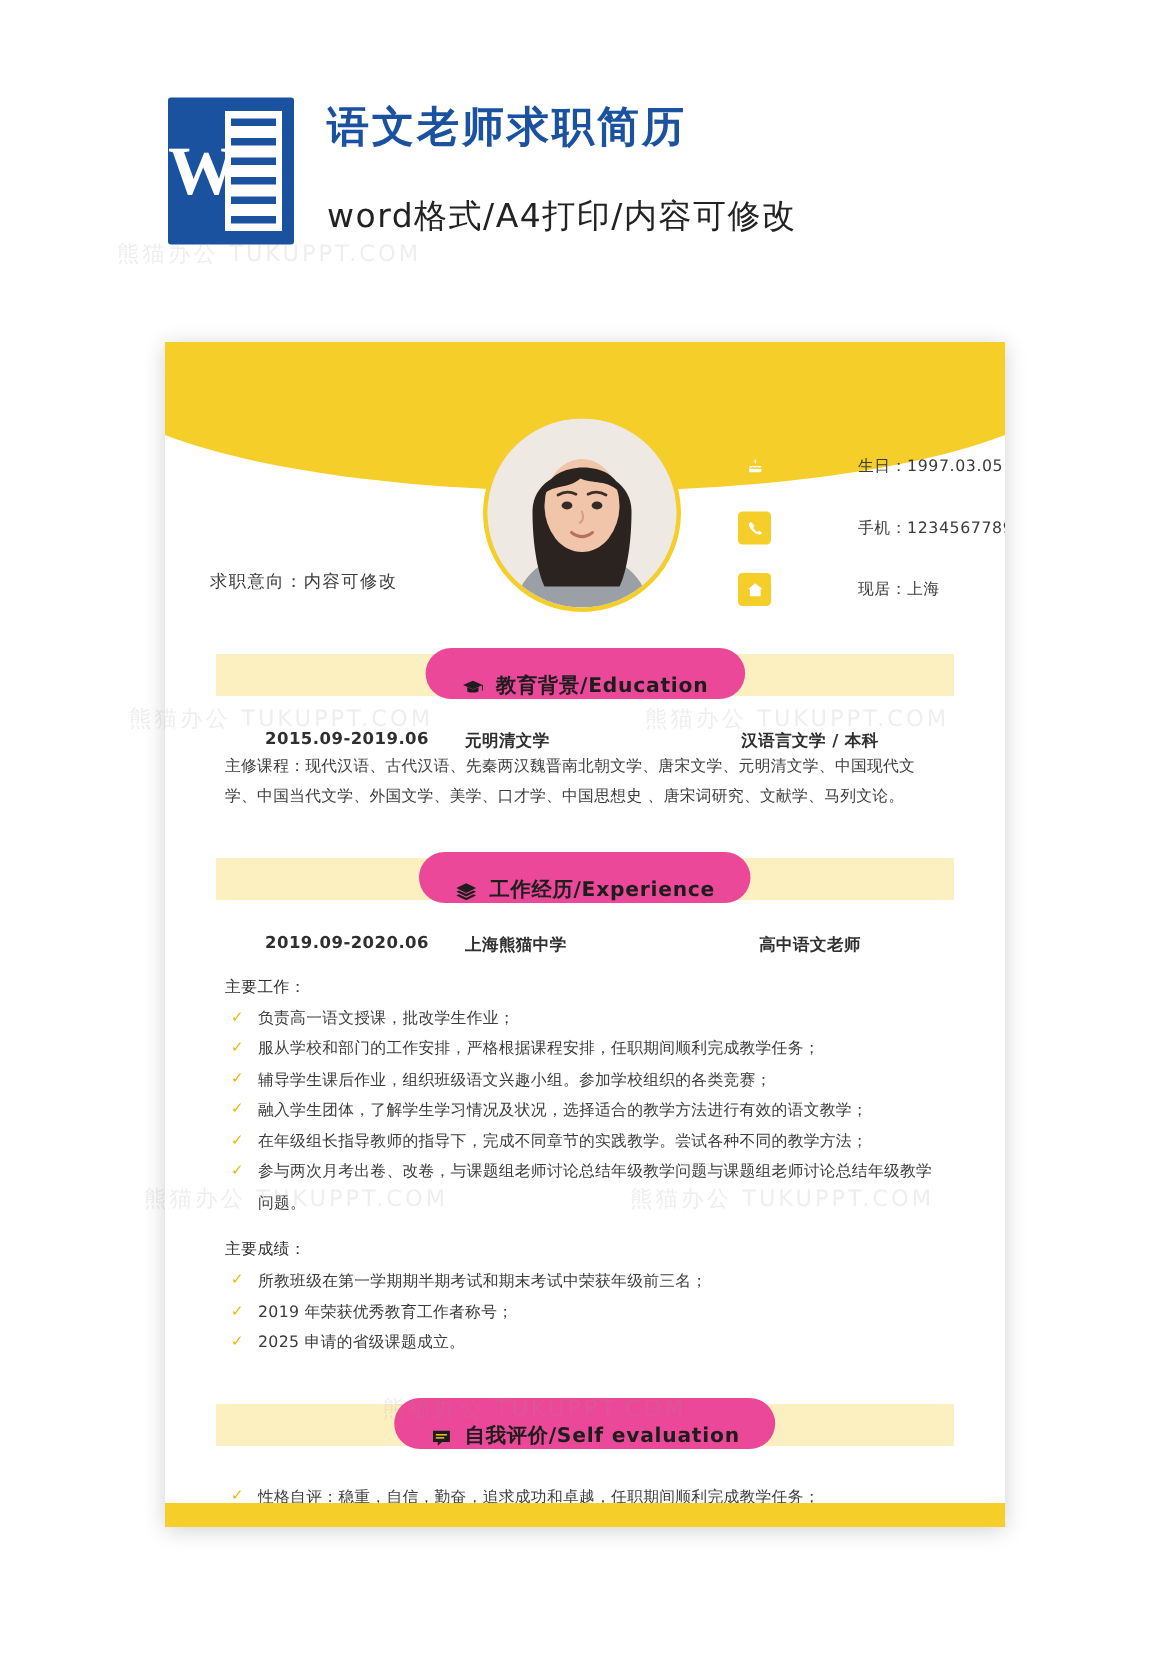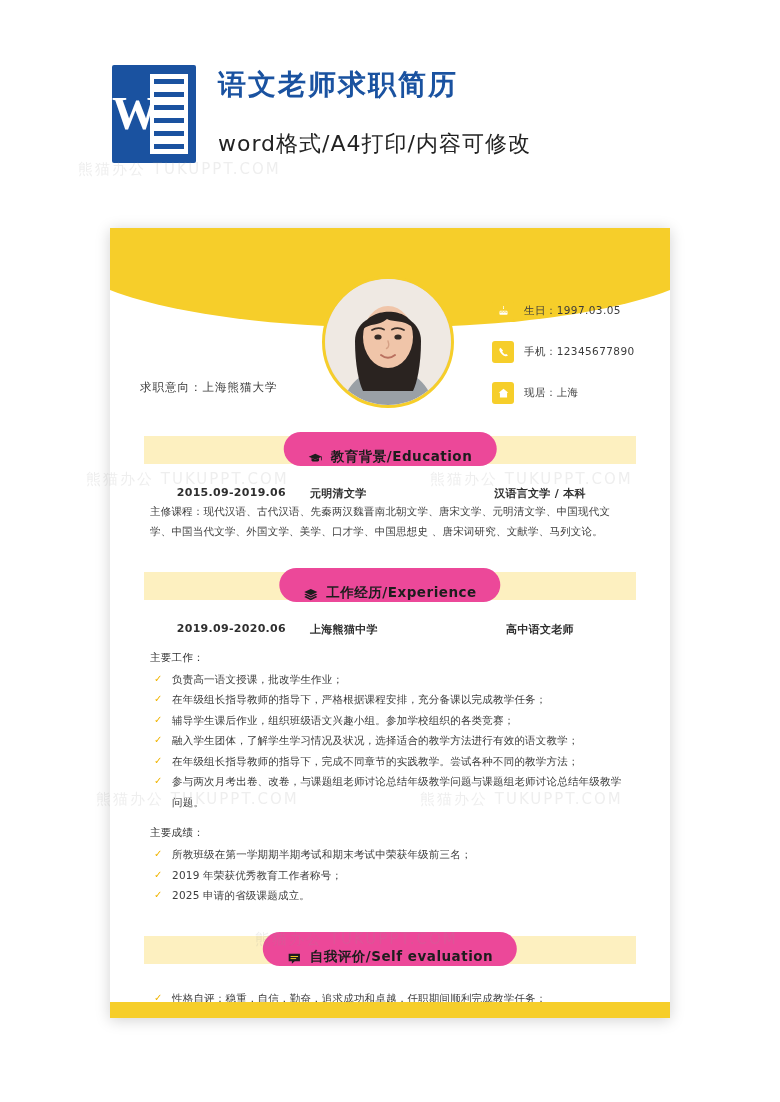--- a/index.html
+++ b/index.html
@@ -150,20 +150,21 @@
 
   .contacts {
     position: absolute;
     left: 382px; top: 42px;
     width: 170px;
   }
   .contact-row {
     display: flex;
     align-items: center;
     margin-bottom: 19px;
+    gap: 48px;
   }
   .contact-ico {
     width: 22px; height: 22px;
     background: #f6ce2a;
     border-radius: 3px;
     display: flex;
     align-items: center;
     justify-content: center;
     margin-right: 10px;
     flex: 0 0 auto;
@@ -304,21 +305,21 @@
 
   <div class="sheet">
 
     <div class="yellow-top">
       <svg width="560" height="120" viewBox="0 0 560 120">
         <path d="M0,0 L560,0 L560,62 C430,112 130,112 0,62 Z" fill="#f6ce2a"></path>
       </svg>
     </div>
 
     <div class="profile">
-      <div class="job-intent">求职意向：上海熊猫大学</div>
+      <div class="job-intent">求职意向：内容可修改</div>
 
       <div class="avatar">
         <svg width="126" height="126" viewBox="0 0 126 126">
           <defs>
             <clipPath id="av">
                 <circle cx="63" cy="63" r="63"></circle>
               </clipPath>
           </defs>
           <g clip-path="url(#av)">
             <rect width="126" height="126" fill="#efe9e3"></rect>
@@ -421,21 +422,21 @@
     <div class="block">
       <div class="row-line">
         <span class="c1">2019.09-2020.06</span>
         <span class="c2">上海熊猫中学</span>
         <span class="c3">高中语文老师</span>
       </div>
 
       <div class="sub-title">主要工作：</div>
       <ul class="ticks">
         <li>负责高一语文授课，批改学生作业；</li>
-        <li>在年级组长指导教师的指导下，严格根据课程安排，充分备课以完成教学任务；</li>
+        <li>服从学校和部门的工作安排，严格根据课程安排，任职期间顺利完成教学任务；</li>
         <li>辅导学生课后作业，组织班级语文兴趣小组。参加学校组织的各类竞赛；</li>
         <li>融入学生团体，了解学生学习情况及状况，选择适合的教学方法进行有效的语文教学；</li>
         <li>在年级组长指导教师的指导下，完成不同章节的实践教学。尝试各种不同的教学方法；</li>
         <li>参与两次月考出卷、改卷，与课题组老师讨论总结年级教学问题与课题组老师讨论总结年级教学问题。</li>
       </ul>
 
       <div class="sub-title">主要成绩：</div>
       <ul class="ticks">
         <li>所教班级在第一学期期半期考试和期末考试中荣获年级前三名；</li>
         <li>2019 年荣获优秀教育工作者称号；</li>

